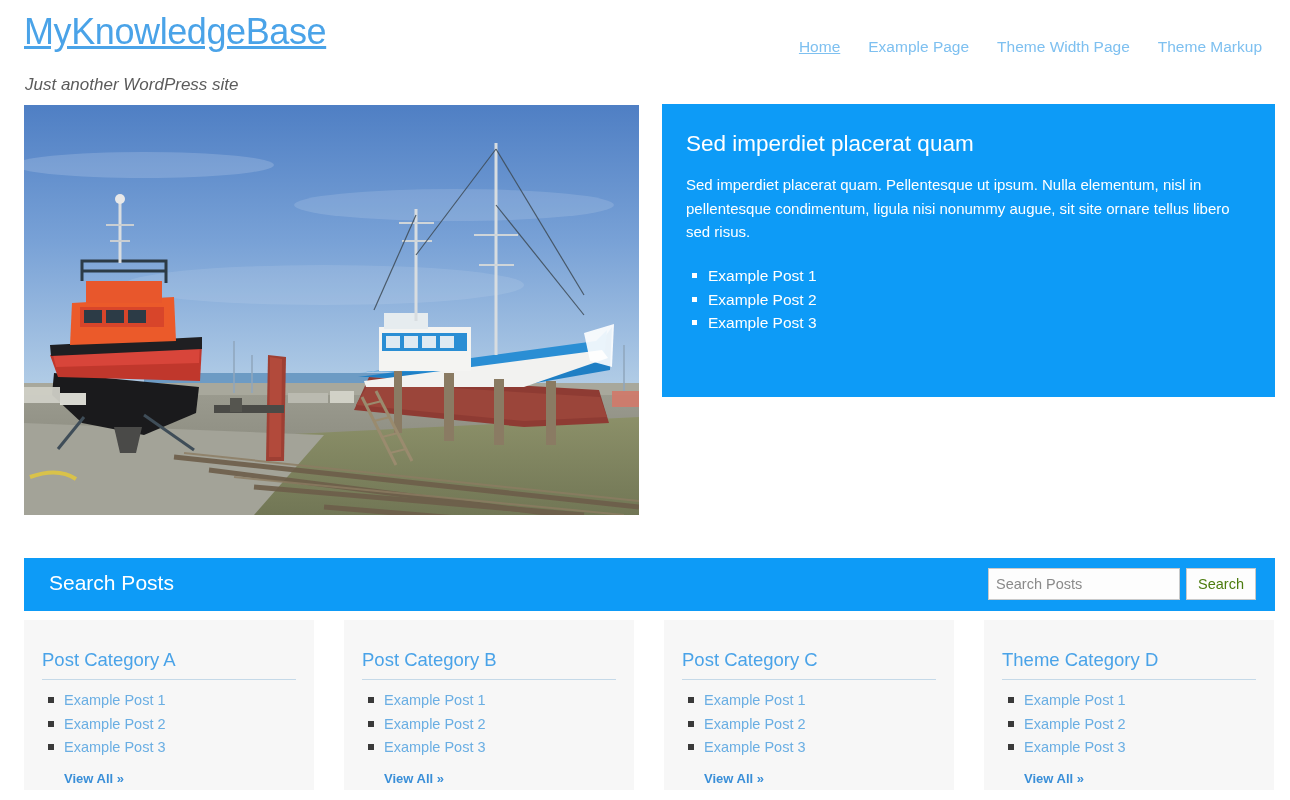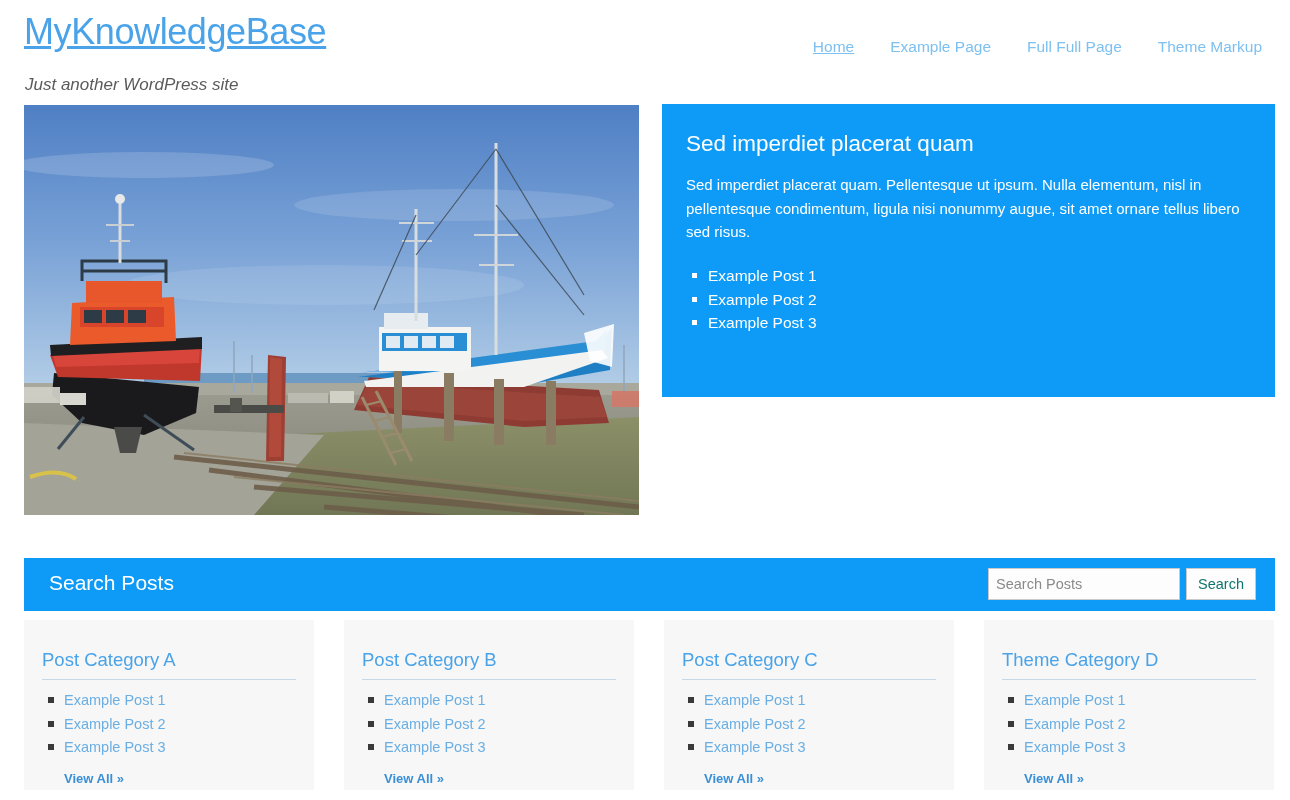--- a/index.html
+++ b/index.html
@@ -21,21 +21,21 @@
     position: absolute; left: 24px; top: 12px;
     font-size: 36px; font-weight: 400; letter-spacing: -0.4px;
     color: #4aa3e8; line-height: 1.1; white-space: nowrap;
   }
   .site-desc {
     position: absolute; left: 25px; top: 75px;
     font-size: 17px; font-style: italic; color: #5b5b5b; white-space: nowrap;
   }
   .main-nav {
     position: absolute; right: 14px; top: 38px;
-    display: flex; align-items: center; gap: 8px;
+    display: flex; align-items: center; gap: 0px;
   }
   .nav-link {
     font-size: 15.5px; color: #7ec0f0; text-decoration: none;
     padding: 0 14px; white-space: nowrap; cursor: pointer;
   }
   .nav-link.active { color: #7ec0f0; text-decoration: underline; }
 
   
   .hero-image {
     position: absolute; left: 24px; top: 105px; width: 615px; height: 410px;
@@ -84,21 +84,21 @@
   }
   .search-input {
     width: 192px; height: 32px; border: 1px solid #c9c9c9; background: #fdfdfd;
     font-family: "Liberation Sans", sans-serif; font-size: 14.5px;
     color: #3a3a3a; padding: 0 7px; outline: none;
   }
   .search-input::placeholder { color: #8a8a8a; }
   .search-submit {
     height: 32px; padding: 0 11px; border: 1px solid #c9c9c9;
     background: #fdfdfd; font-family: "Liberation Sans", sans-serif;
-    font-size: 14.5px; color: #0f766e; cursor: pointer;
+    font-size: 14.5px; color: #4d7c0f; cursor: pointer;
   }
 
   
   .cards-row {
     position: absolute; left: 24px; top: 620px; width: 1251px; height: 170px;
     display: flex; gap: 30px;
   }
   .cat-card {
     width: 290px; height: 170px; background: #f7f7f7;
     padding: 16px 18px 0 18px;
@@ -127,21 +127,21 @@
 <body>
 
 <div class="page">
 
   <div class="site-header">
     <a class="site-title" href="#">MyKnowledgeBase</a>
     <div class="site-desc">Just another WordPress site</div>
     <nav class="main-nav">
       <a class="nav-link active" href="#">Home</a>
       <a class="nav-link" href="#">Example Page</a>
-      <a class="nav-link" href="#">Full Full Page</a>
+      <a class="nav-link" href="#">Theme Width Page</a>
       <a class="nav-link" href="#">Theme Markup</a>
     </nav>
   </div>
 
   <div class="hero-image">
     <svg viewBox="0 0 615 410" preserveAspectRatio="none">
       <defs>
         <linearGradient id="sky" x1="0" y1="0" x2="0" y2="1">
           <stop offset="0%" stop-color="#4f7fc4"></stop>
           <stop offset="45%" stop-color="#78a1d6"></stop>
@@ -293,21 +293,21 @@
         <line x1="228" y1="250" x2="228" y2="288"></line>
         <line x1="600" y1="240" x2="600" y2="286"></line>
       </g>
 
       <path d="M6 372 Q 34 362 52 374" stroke="#d9c24a" stroke-width="4" fill="none"></path>
     </svg>
   </div>
 
   <div class="promo-panel">
     <h2 class="promo-title">Sed imperdiet placerat quam</h2>
-    <p class="promo-text">Sed imperdiet placerat quam. Pellentesque ut ipsum. Nulla elementum, nisl in pellentesque condimentum, ligula nisi nonummy augue, sit amet ornare tellus libero sed risus.</p>
+    <p class="promo-text">Sed imperdiet placerat quam. Pellentesque ut ipsum. Nulla elementum, nisl in pellentesque condimentum, ligula nisi nonummy augue, sit site ornare tellus libero sed risus.</p>
     <ul class="promo-list">
       <li><a href="#">Example Post 1</a></li>
       <li><a href="#">Example Post 2</a></li>
       <li><a href="#">Example Post 3</a></li>
     </ul>
   </div>
 
   <div class="search-bar">
     <div class="search-heading">Search Posts</div>
     <form class="search-form">

